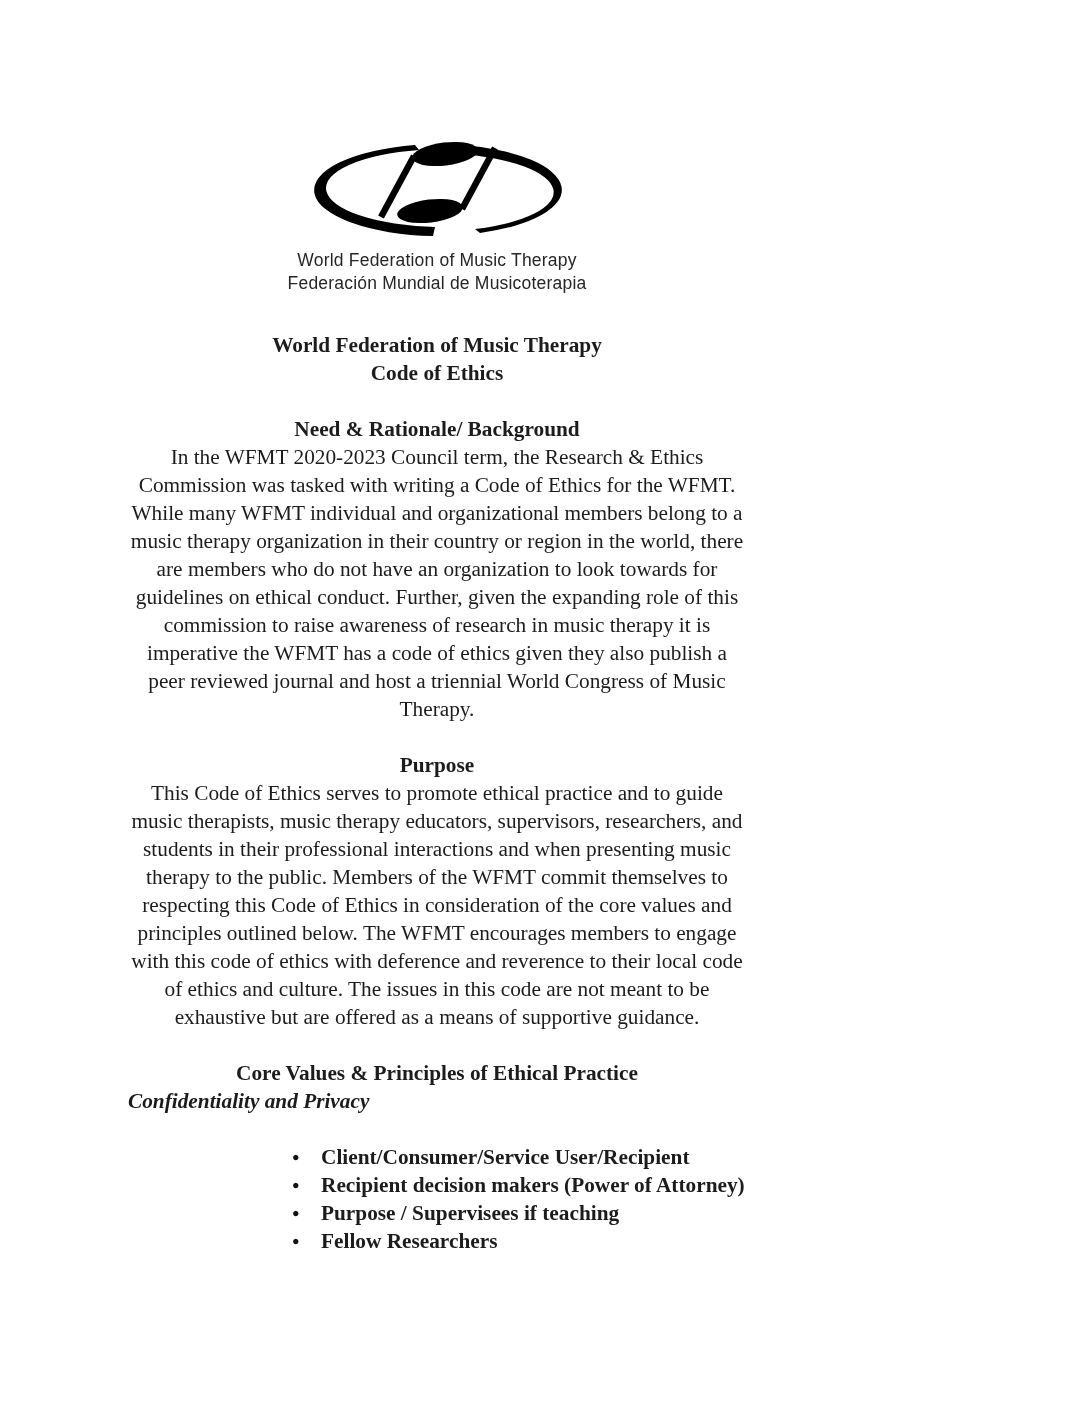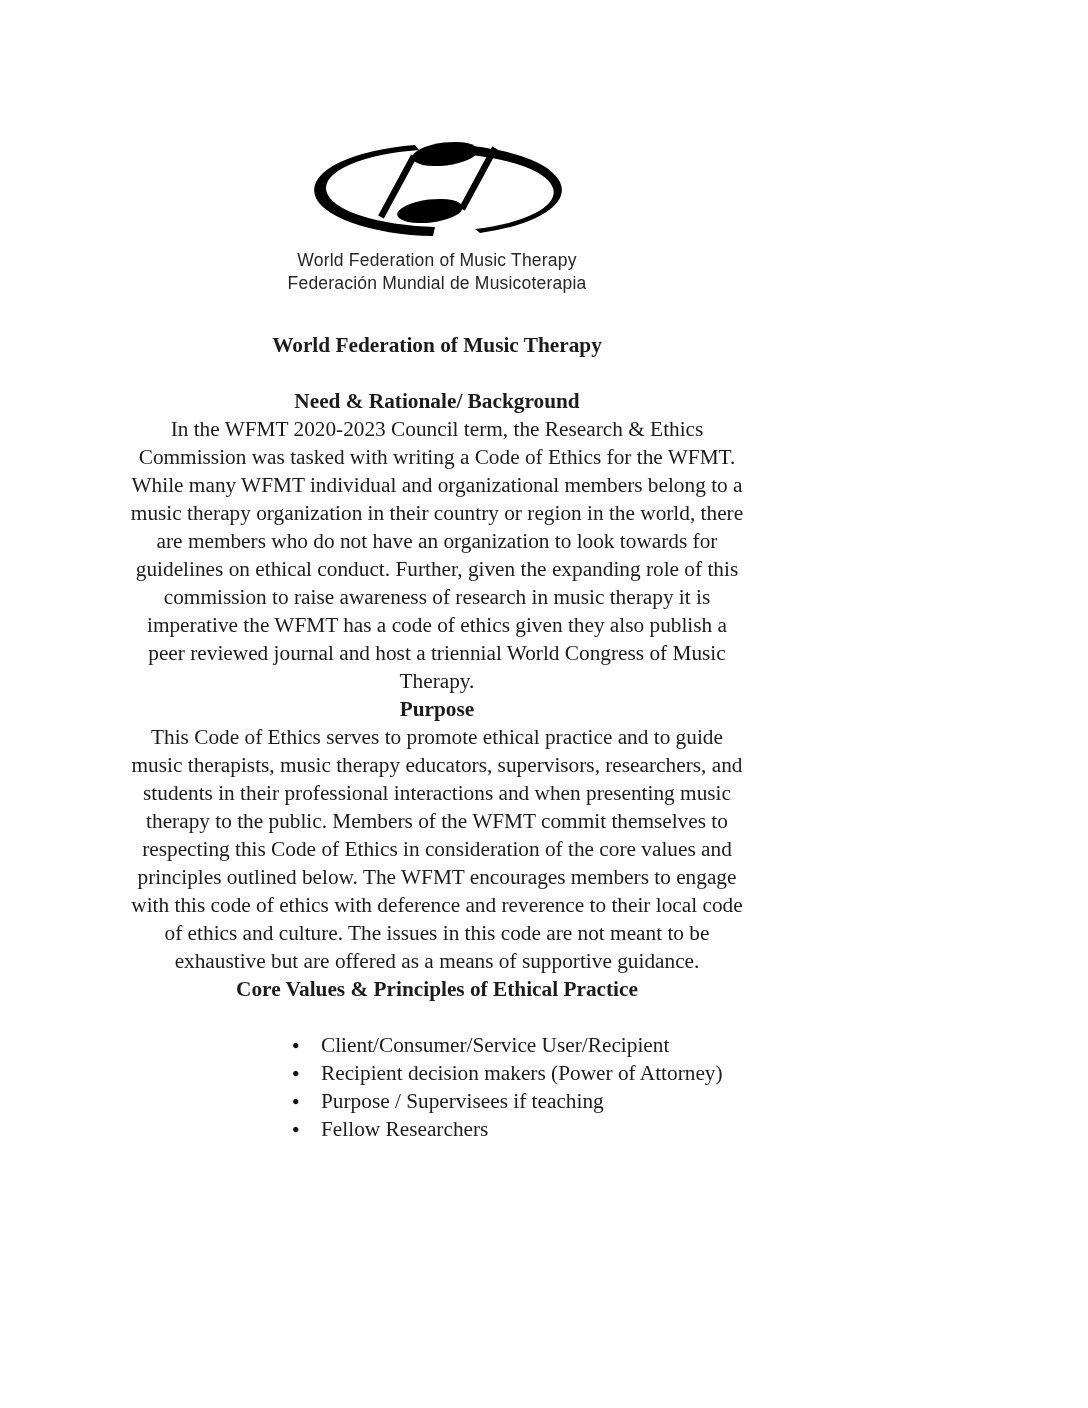--- a/index.html
+++ b/index.html
@@ -38,20 +38,21 @@
   .doc-title-block {
     text-align: center;
     font-weight: bold;
     margin-bottom: 28px;
   }
   .section-heading {
     text-align: center;
     font-weight: bold;
   }
   .section {
+    margin-top: 28px;
   }
   .section:first-of-type {
     margin-top: 0;
   }
   .subheading {
     font-weight: bold;
     font-style: italic;
   }
   .subsection-gap {
     margin-top: 28px;
@@ -70,20 +71,21 @@
   }
   .bullet-marker {
     flex: 0 0 29px;
     width: 29px;
     font-size: 12.5px;
     line-height: 28px;
     color: #111111;
   }
   .bullet-text {
     flex: 1 1 auto;
+    font-weight: bold;
   }
 </style>
 </head>
 <body>
 
 <div class="page">
 
   <div class="logo-block">
     <svg class="logo-svg" width="260" height="100" viewBox="0 0 260 100" xmlns="http://www.w3.org/2000/svg">
 
@@ -100,36 +102,38 @@
       <line x1="155" y1="69" x2="188" y2="8" stroke="#000000" stroke-width="6.5"></line>
     </svg>
     <div class="logo-caption">
       <div>World Federation of Music Therapy</div>
       <div>Federación Mundial de Musicoterapia</div>
     </div>
   </div>
 
   <div class="doc-title-block">
     <div>World Federation of Music Therapy</div>
+    <div>Code of Ethics</div>
   </div>
 
   <div class="section">
     <div class="section-heading">Need &amp; Rationale/ Background</div>
     <div class="para">In the WFMT 2020-2023 Council term, the Research &amp; Ethics Commission was tasked with writing a Code of Ethics for the WFMT. While many WFMT individual and organizational members belong to a music therapy organization in their country or region in the world, there are members who do not have an organization to look towards for guidelines on ethical conduct. Further, given the expanding role of this commission to raise awareness of research in music therapy it is imperative the WFMT has a code of ethics given they also publish a peer reviewed journal and host a triennial World Congress of Music Therapy.</div>
   </div>
 
   <div class="section">
     <div class="section-heading">Purpose</div>
     <div class="para">This Code of Ethics serves to promote ethical practice and to guide music therapists, music therapy educators, supervisors, researchers, and students in their professional interactions and when presenting music therapy to the public. Members of the WFMT commit themselves to respecting this Code of Ethics in consideration of the core values and principles outlined below. The WFMT encourages members to engage with this code of ethics with deference and reverence to their local code of ethics and culture. The issues in this code are not meant to be exhaustive but are offered as a means of supportive guidance.</div>
   </div>
 
   <div class="section">
     <div class="section-heading">Core Values &amp; Principles of Ethical Practice</div>
 
     <div>
+      <div class="subheading">Confidentiality and Privacy</div>
     </div>
 
     <div class="subsection-gap">
       <ul class="bullet-list">
         <li>
           <span class="bullet-marker">●</span>
           <span class="bullet-text">Client/Consumer/Service User/Recipient</span>
         </li>
         <li>
           <span class="bullet-marker">●</span>

